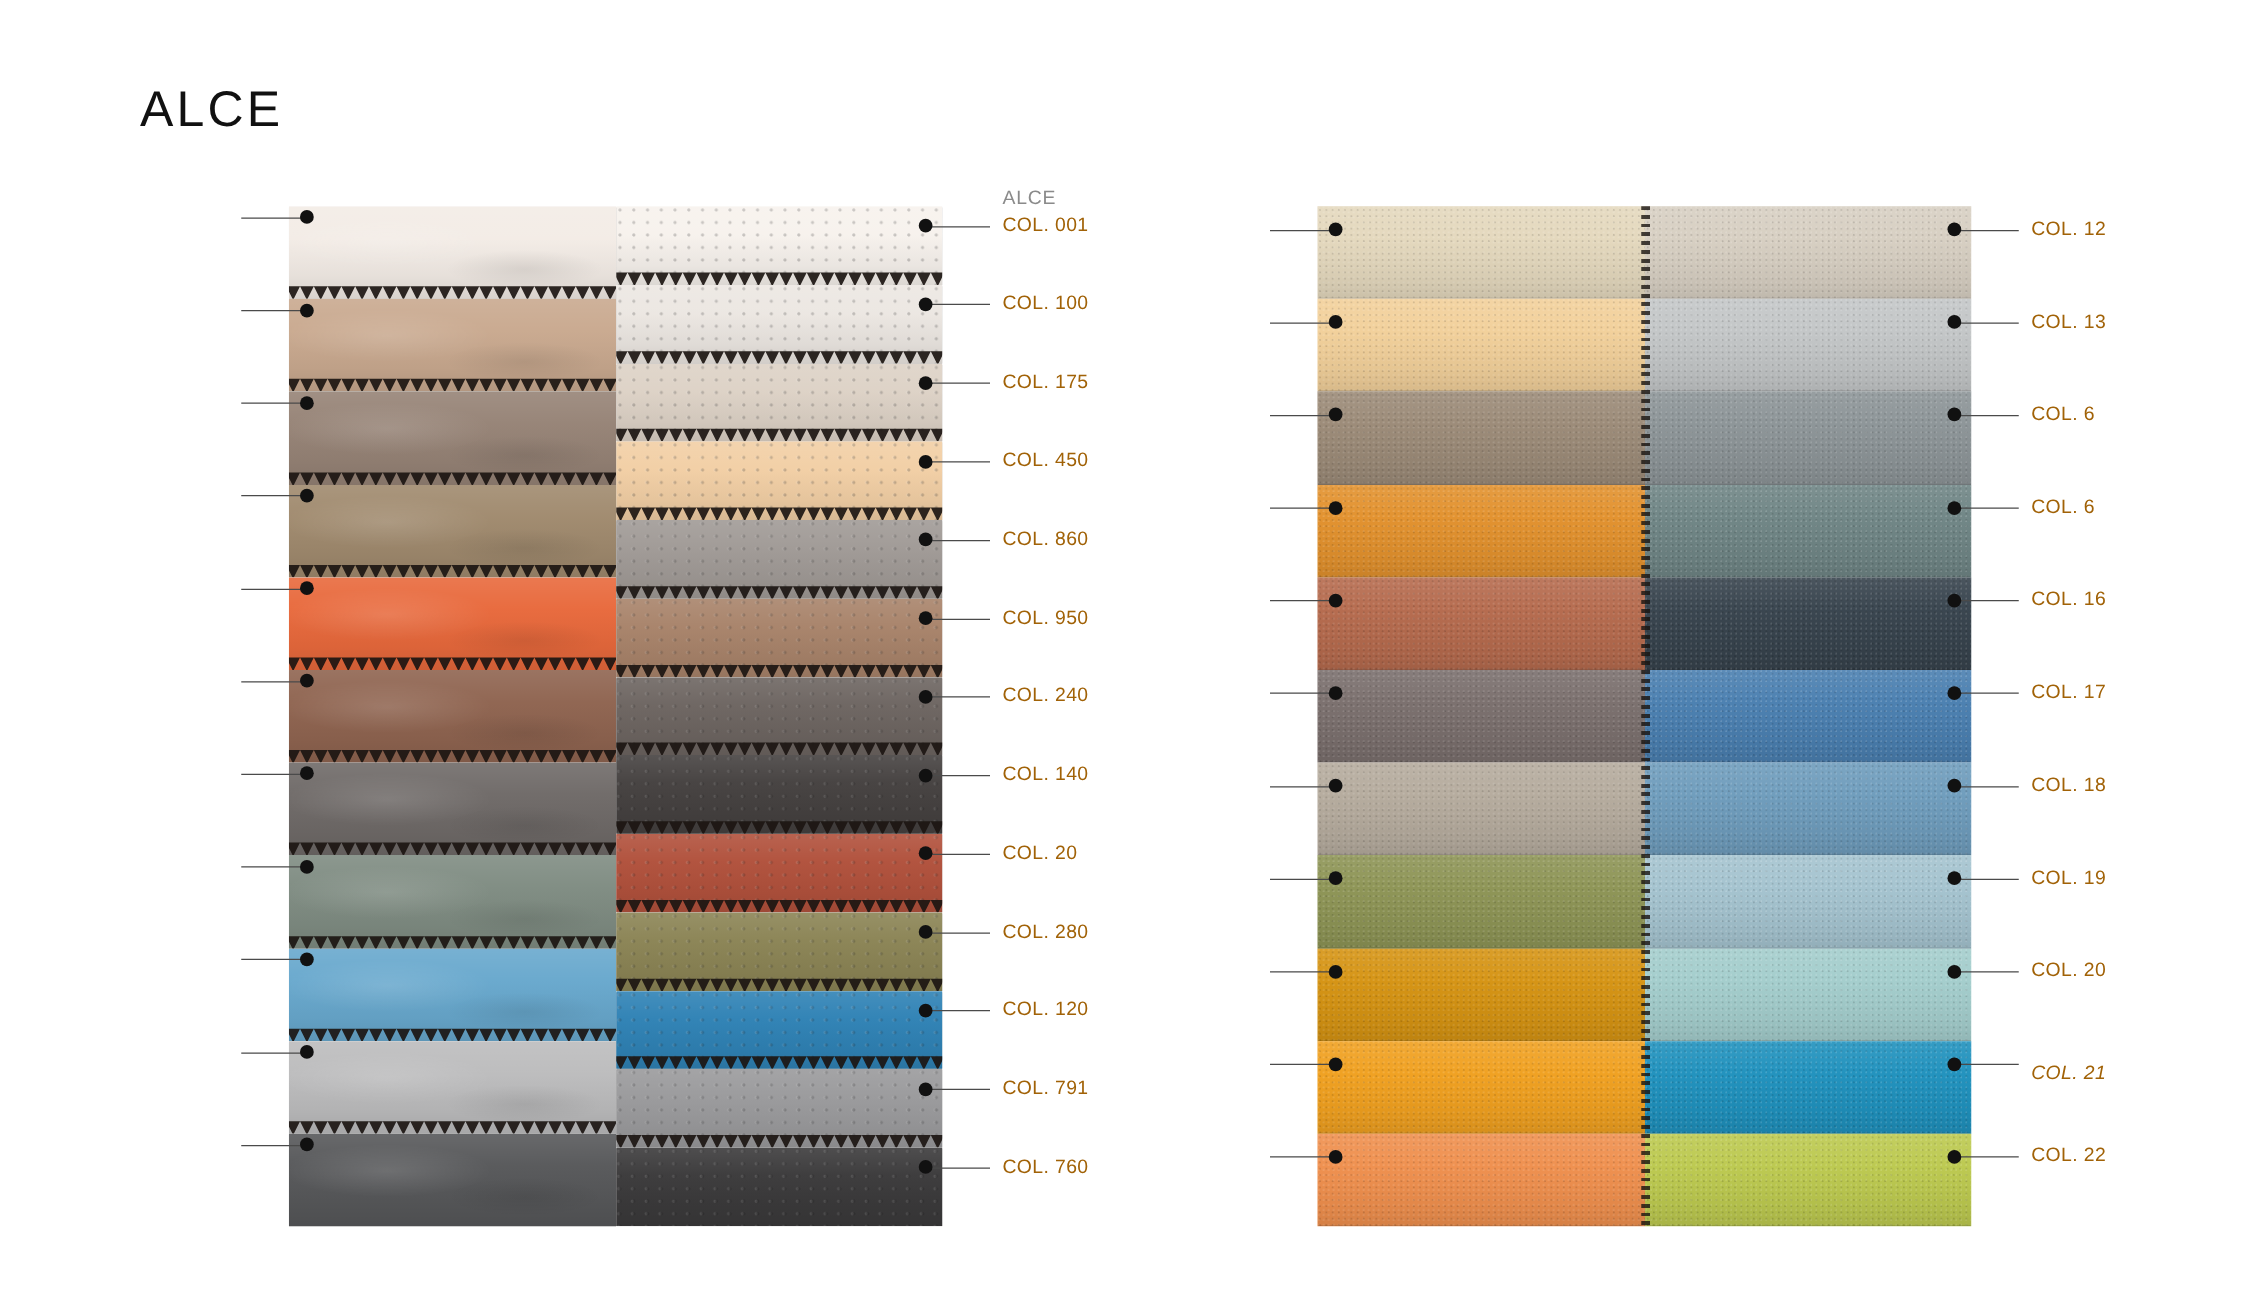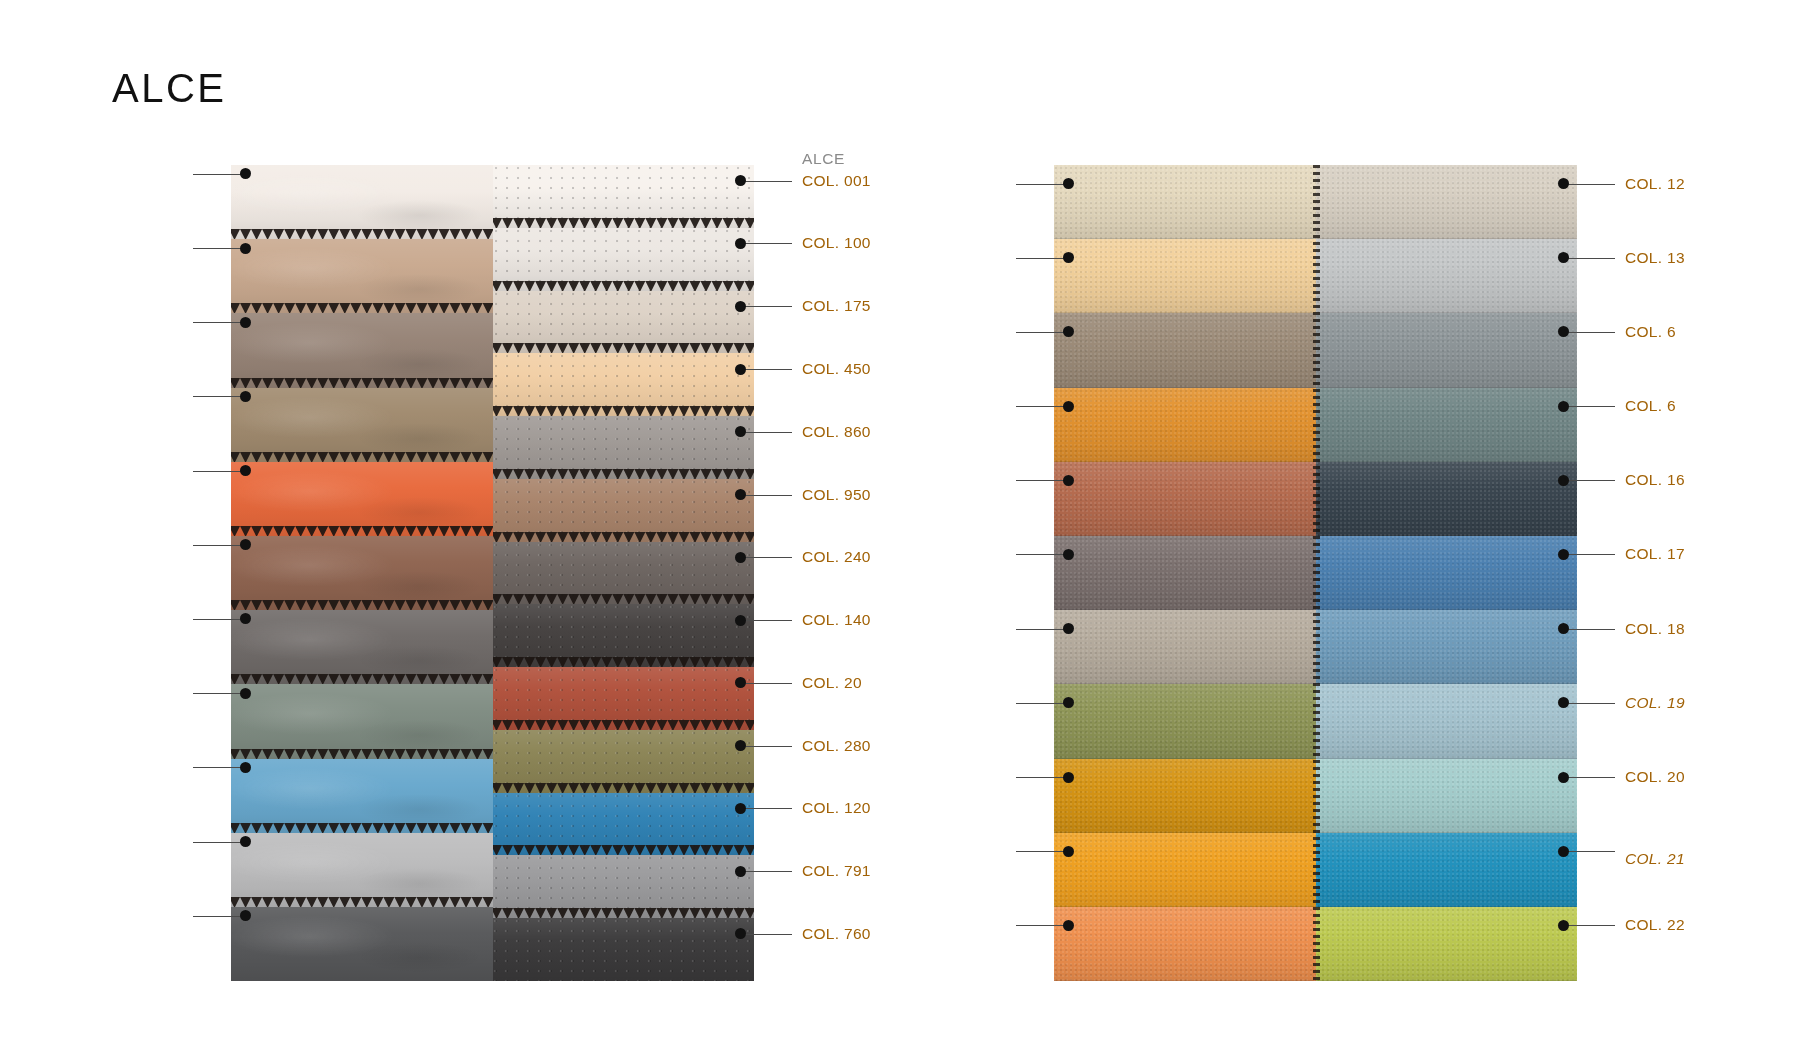--- a/index.html
+++ b/index.html
@@ -493,21 +493,21 @@
         <div class="leader" style="left: 1563px; top: 480.273px; width: 52px;"></div>
         <div class="col-label left-aligned" style="top: 472.273px; left: 1625px;">COL. 16</div>
         <div class="dot" style="left: 1557.5px; top: 548.955px;"></div>
         <div class="leader" style="left: 1563px; top: 554.455px; width: 52px;"></div>
         <div class="col-label left-aligned" style="top: 546.455px; left: 1625px;">COL. 17</div>
         <div class="dot" style="left: 1557.5px; top: 623.136px;"></div>
         <div class="leader" style="left: 1563px; top: 628.636px; width: 52px;"></div>
         <div class="col-label left-aligned" style="top: 620.636px; left: 1625px;">COL. 18</div>
         <div class="dot" style="left: 1557.5px; top: 697.318px;"></div>
         <div class="leader" style="left: 1563px; top: 702.818px; width: 52px;"></div>
-        <div class="col-label left-aligned" style="top: 694.818px; left: 1625px; font-style: italic;">COL. 19</div>
+        <div class="col-label left-aligned" style="top: 694.818px; left: 1625px;">COL. 19</div>
         <div class="dot" style="left: 1557.5px; top: 771.5px;"></div>
         <div class="leader" style="left: 1563px; top: 777px; width: 52px;"></div>
         <div class="col-label left-aligned" style="top: 769px; left: 1625px;">COL. 20</div>
         <div class="dot" style="left: 1557.5px; top: 845.682px;"></div>
         <div class="leader" style="left: 1563px; top: 851.182px; width: 52px;"></div>
         <div class="col-label left-aligned" style="top: 851px; left: 1625px; font-style: italic;">COL. 21</div>
         <div class="dot" style="left: 1557.5px; top: 919.864px;"></div>
         <div class="leader" style="left: 1563px; top: 925.364px; width: 52px;"></div>
         <div class="col-label left-aligned" style="top: 917.364px; left: 1625px;">COL. 22</div>
       </div>

